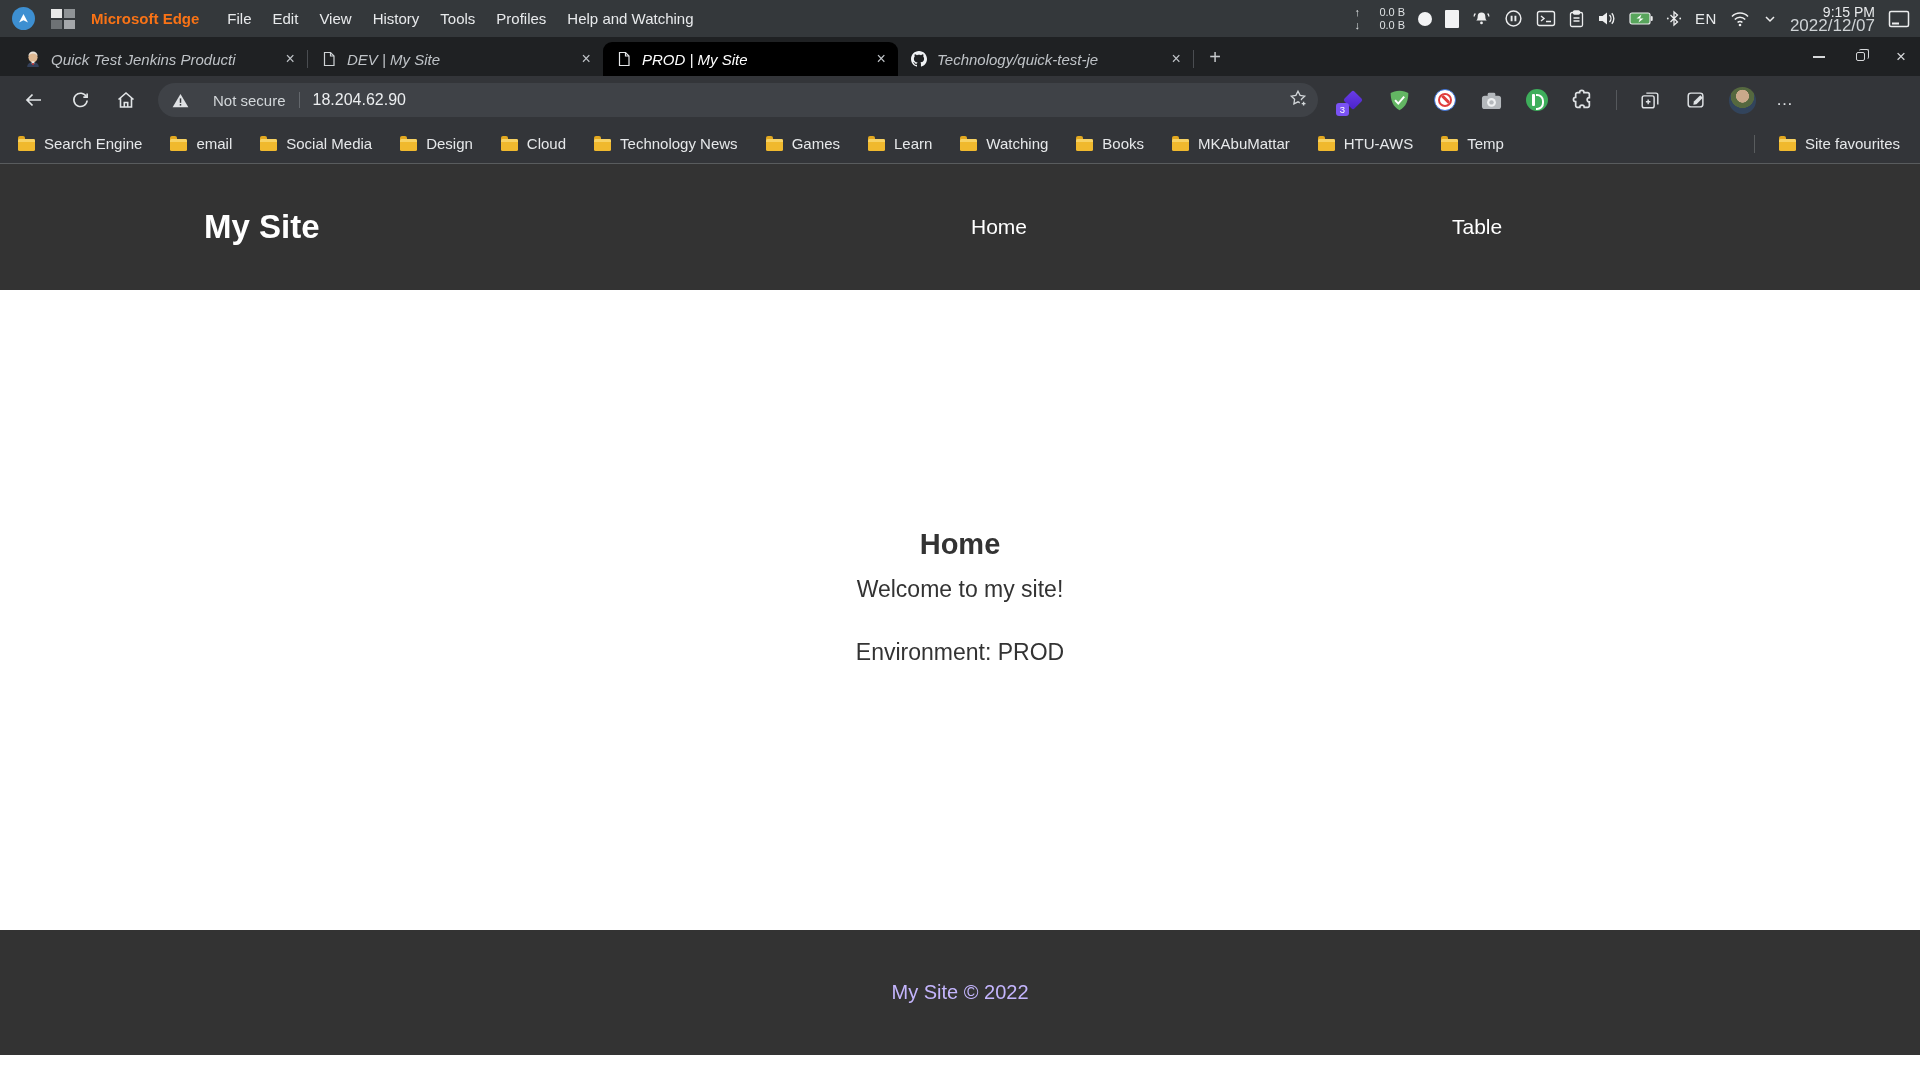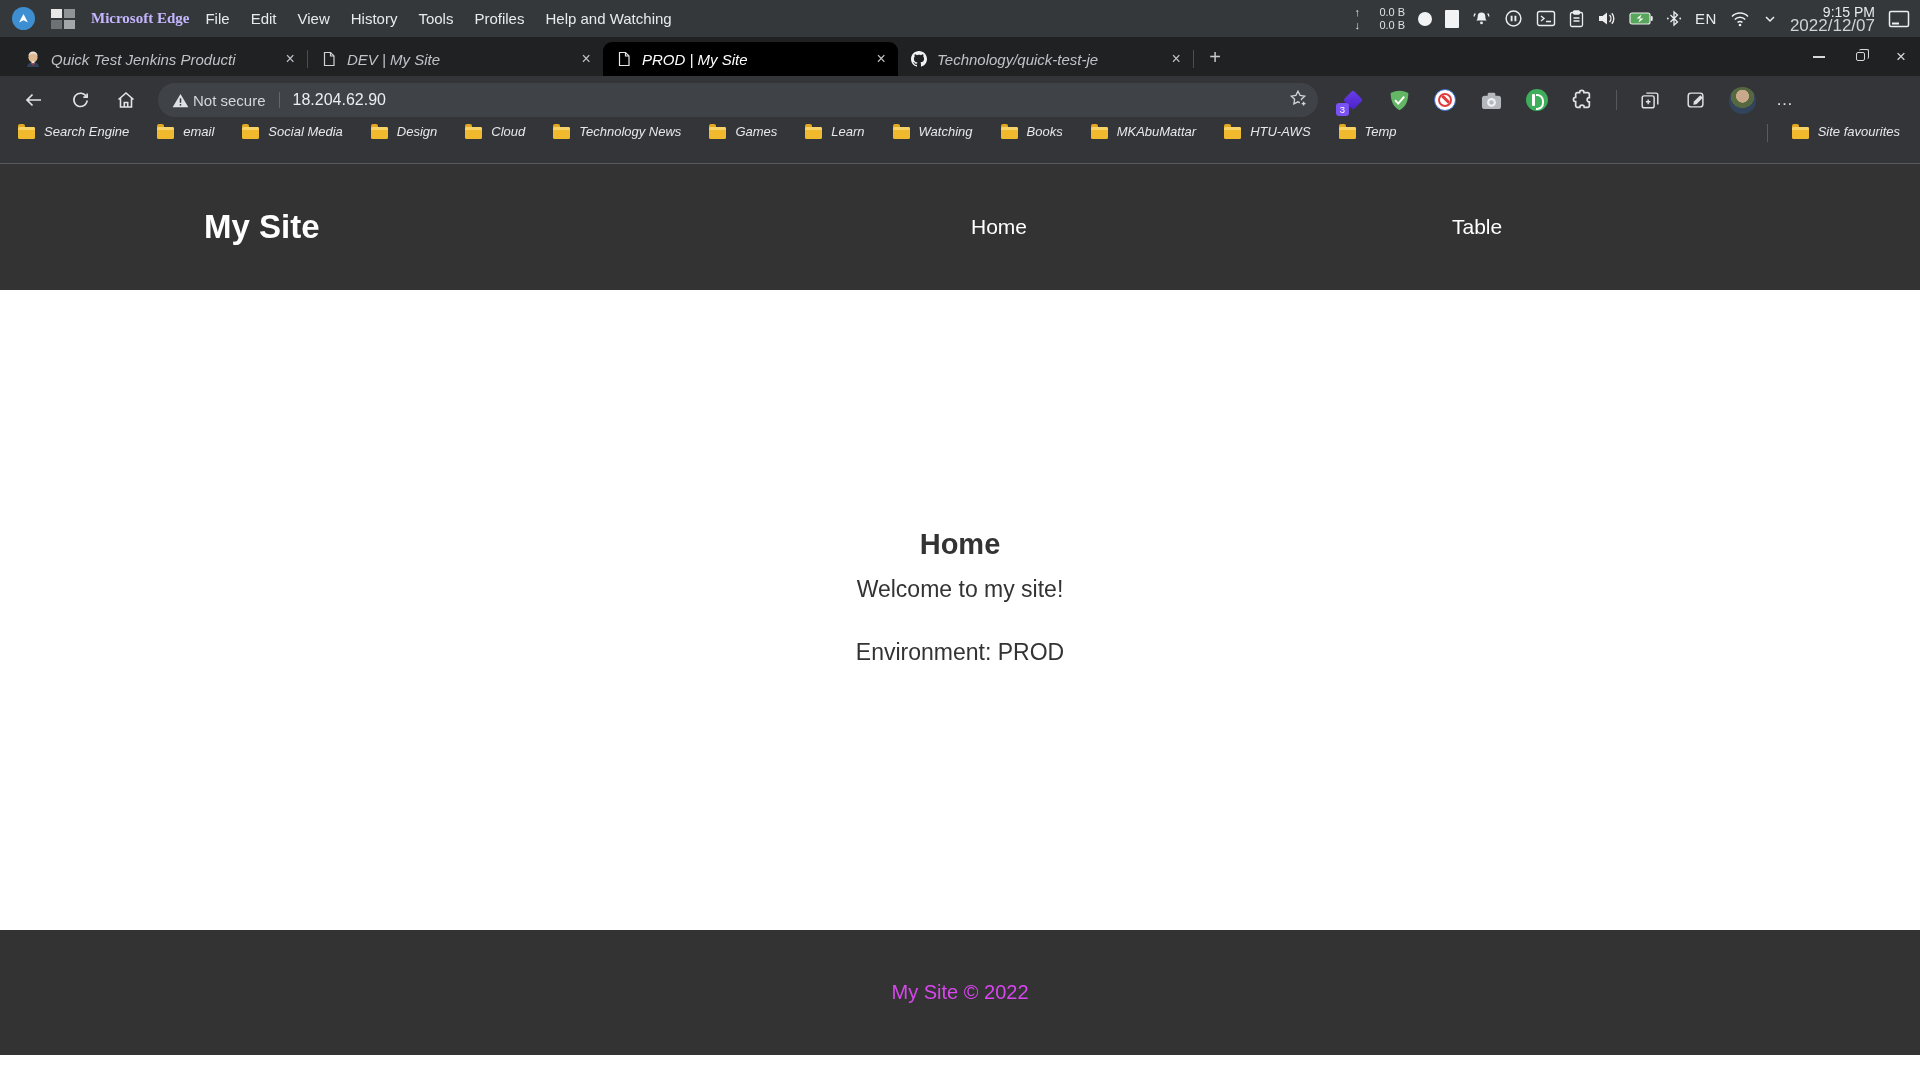--- a/index.html
+++ b/index.html
@@ -9,21 +9,21 @@
 
   
   .topbar { height:37px; background:#34383b; color:#e8eaec; display:flex; align-items:center;
             padding:0 10px 0 12px; font-size:15px; flex:0 0 auto; }
   .launcher { width:23px; height:23px; border-radius:50%; background:#3d8fd1; display:flex;
               align-items:center; justify-content:center; margin-right:16px; }
   .wingrid { display:grid; grid-template-columns:11px 11px; grid-template-rows:9px 9px; gap:2px; margin-right:16px; }
   .wingrid i { display:block; }
   .wingrid i:nth-child(1){background:#e8e8e8;} .wingrid i:nth-child(2){background:#8f9396;}
   .wingrid i:nth-child(3){background:#6e7275;} .wingrid i:nth-child(4){background:#a4a7aa;}
-  .appname { font-weight:bold; margin-right:16px; color:#c4b5fd;font-family:Liberation Serif, serif; }
+  .appname { font-weight:bold; margin-right:28px; color:#f97316; }
   .menus { display:flex; gap:21px; }
   .menus span { cursor:default; }
   .tray { margin-left:auto; display:flex; align-items:center; gap:13px; }
   .net { display:flex; flex-direction:column; font-size:11px; line-height:13px; color:#dfe2e4; }
   .net .row { display:flex; gap:7px; }
   .net .val { width:38px; text-align:right; }
   .tray svg { display:block; }
   .ticon { display:flex; align-items:center; justify-content:center; }
   .tray-circle { width:14px; height:14px; border-radius:50%; background:#f2f3f4; }
   .tray-display { width:14px; height:18px; background:#f2f3f4; border-radius:1px; }
@@ -53,21 +53,21 @@
   .wc-restore i::before { content:""; position:absolute; left:2px; top:-4px; width:9px; height:9px;
                           border:1.5px solid #d6d8da; border-left:none; border-bottom:none; border-radius:2px; }
   .wc-close { font-size:17px; }
 
   
   .toolbar { height:48px; background:#333539; display:flex; align-items:center; padding:0 14px 0 16px; flex:0 0 auto; }
   .navbtn { width:36px; height:36px; display:flex; align-items:center; justify-content:center;
             border-radius:6px; cursor:pointer; flex:0 0 auto; margin-right:10px; }
   .pill { width:1160px; height:34px; border-radius:17px; background:#3f4247; display:flex;
           align-items:center; padding:0 10px 0 14px; color:#d3d7da; font-size:15px; margin-left:4px; cursor:text; }
-  .pill .chip { display:flex; align-items:center; gap:4px; cursor:pointer; }
+  .pill .chip { display:flex; align-items:center; gap:24px; cursor:pointer; }
   .pill .divider { width:1px; height:16px; background:#63676c; margin:0 13px; }
   .pill .url { color:#eceef0; font-size:16px; }
   .pill .spacer { flex:1; }
   .exts { display:flex; align-items:center; gap:20px; margin-left:22px; }
   .extbtn { position:relative; width:26px; height:26px; display:flex; align-items:center; justify-content:center; cursor:pointer; }
   .badge { position:absolute; left:-4px; bottom:-3px; min-width:13px; height:13px; background:#7a52f4;
            border-radius:3px; color:#fff; font-size:9.5px; line-height:13px; text-align:center; padding:0 2px; }
   .diamond { width:14px; height:14px; background:linear-gradient(135deg,#6a3de8,#4a22c9); transform:rotate(45deg); border-radius:2px; }
   .ext-divider { width:1px; height:20px; background:#55585c; }
   .avatar { width:27px; height:27px; border-radius:50%;
@@ -77,41 +77,41 @@
   .pb::before { content:""; position:absolute; left:6px; top:5px; width:2.5px; height:12px; background:#fff; border-radius:1px; }
   .pb::after { content:""; position:absolute; left:10px; top:5px; width:6px; height:12px;
                border:2.5px solid #fff; border-left:none; border-radius:0 7px 7px 0; }
   .noentry { width:22px; height:22px; border-radius:50%; background:#fff; border:1.5px solid #3b6fd4;
              display:flex; align-items:center; justify-content:center; }
   .noentry i { width:14px; height:14px; border:2.5px solid #e03c3c; border-radius:50%; position:relative; overflow:hidden; display:block; }
   .noentry i::before { content:""; position:absolute; left:-2px; top:4px; width:18px; height:2.5px; background:#e03c3c; transform:rotate(45deg); }
 
   
   .bookmarksbar { height:40px; background:#333539; border-bottom:1px solid #595c5e; display:flex;
-                  align-items:flex-start; padding:0 16px 0 18px; font-size:13px; color:#e6e8ea; flex:0 0 auto;font-style:italic; }
+                  align-items:center; padding:0 16px 0 18px; font-size:15px; color:#e6e8ea; flex:0 0 auto; }
   .bm { display:flex; align-items:center; gap:9px; margin-right:28px; cursor:pointer; white-space:nowrap; }
   .folder { width:17px; height:12px; background:#f0b92e; border-radius:1.5px; position:relative; margin-top:3px; flex:0 0 auto; }
   .folder::before { content:""; position:absolute; top:-3px; left:0; width:7px; height:4px; background:#e3a81f; border-radius:2px 2px 0 0; }
   .folder::after { content:""; position:absolute; top:0; left:0; right:0; height:2.5px; background:#f7d264; border-radius:1.5px 1.5px 0 0; }
   .bm-spacer { flex:1; }
   .bm-div { width:1px; height:18px; background:#595c5e; margin-right:24px; }
   .bm.last { margin-right:4px; }
 
   
   .page { flex:1; background:#fff; display:flex; flex-direction:column; }
   .site-header { height:126px; background:#333333; position:relative; flex:0 0 auto; }
   .brand { position:absolute; left:204px; top:50%; transform:translateY(-50%); font-size:33px;
            font-weight:bold; color:#fff; cursor:pointer; }
   .snav { position:absolute; top:50%; transform:translateY(-50%); font-size:21px; color:#fff; cursor:pointer; }
   .snav.home { left:971px; } .snav.table { left:1452px; }
   .main { height:640px; text-align:center; color:#333; padding-top:238px; }
   .main h1 { font-size:29px; font-weight:bold; margin:0 0 15px; }
   .main p { font-size:23px; }
   .main .welcome { margin:0 0 36px; }
-  .site-footer { height:125px; background:#333333; color:#d946ef; display:flex; align-items:center;
+  .site-footer { height:125px; background:#333333; color:#c4b5fd; display:flex; align-items:center;
                  justify-content:center; font-size:20px; flex:0 0 auto; }
 </style>
 </head>
 <body>
 
 <div id="screen">
 
   <header class="topbar">
     <span class="launcher">
       <svg width="13" height="13" viewBox="0 0 16 16">

